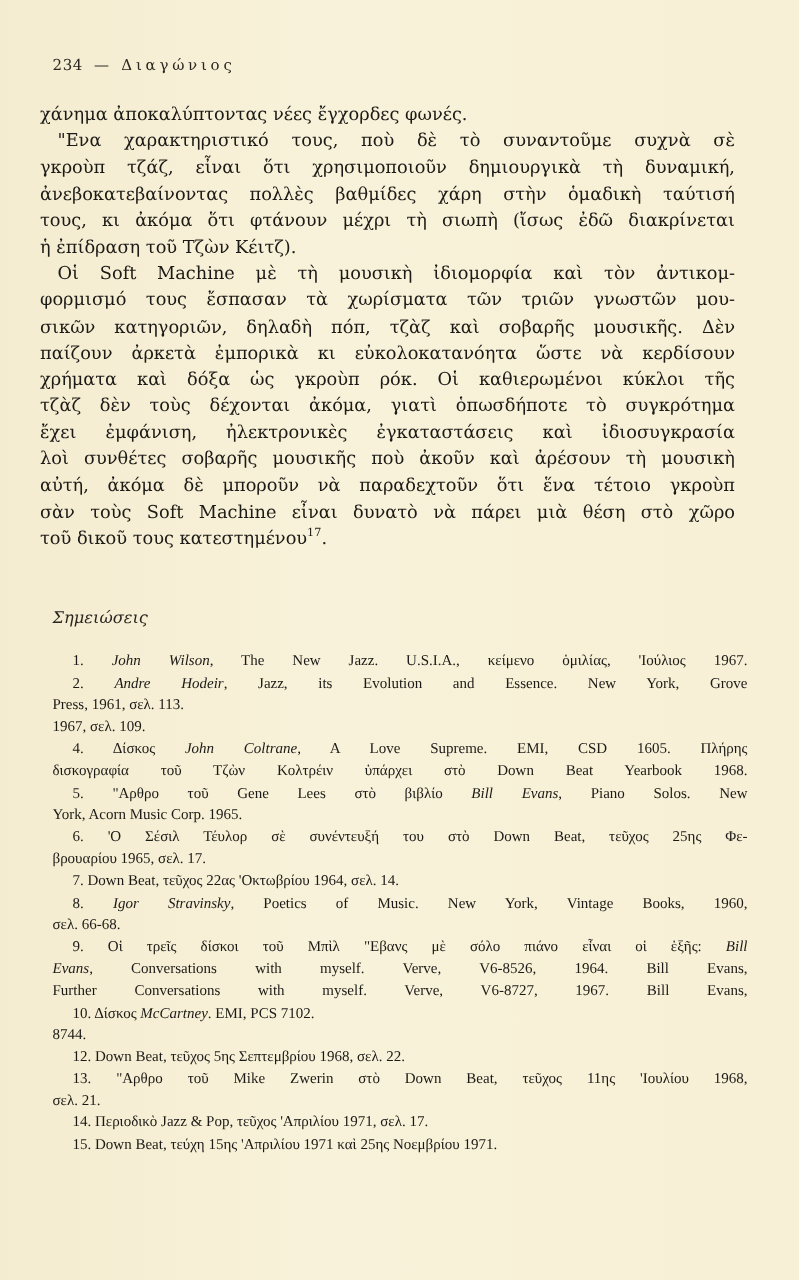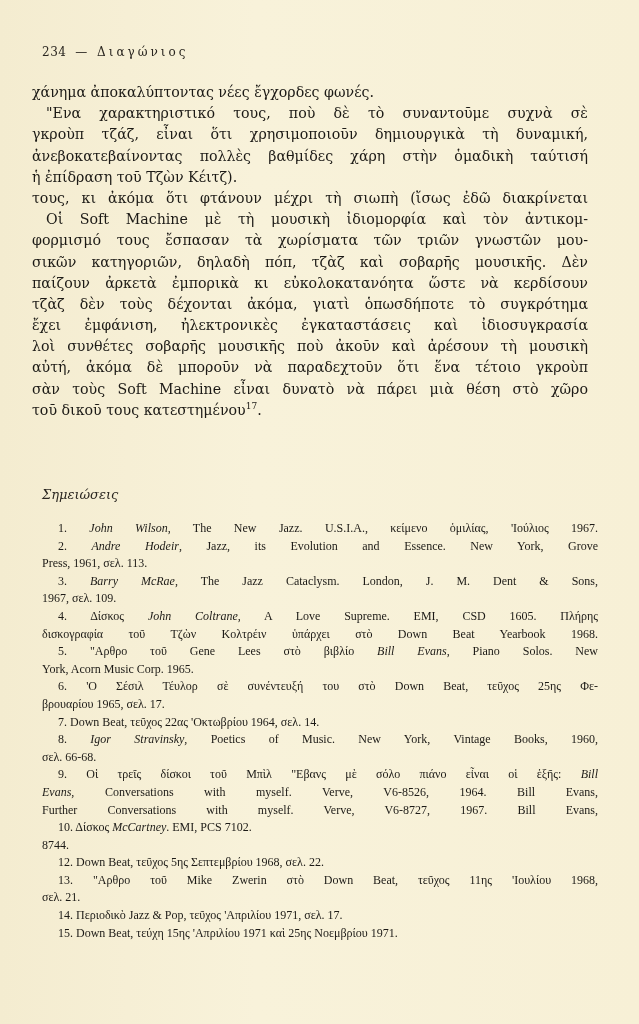--- a/index.html
+++ b/index.html
@@ -91,41 +91,41 @@
     <span class="folio">234</span>
     <span class="sep">—</span>
     <span class="author">Διαγώνιος</span>
   </div>
 
   <div class="body-text" id="body-text">
       <div class="line last"><span>χάνημα ἀποκαλύπτοντας νέες ἔγχορδες φωνές.</span></div>
       <div class="line indent"><span>"Ενα χαρακτηριστικό τους, ποὺ δὲ τὸ συναντοῦμε συχνὰ σὲ</span></div>
       <div class="line"><span>γκροὺπ τζάζ, εἶναι ὅτι χρησιμοποιοῦν δημιουργικὰ τὴ δυναμική,</span></div>
       <div class="line"><span>ἀνεβοκατεβαίνοντας πολλὲς βαθμίδες χάρη στὴν ὁμαδικὴ ταύτισή</span></div>
+      <div class="line"><span>τους, κι ἀκόμα ὅτι φτάνουν μέχρι τὴ σιωπὴ (ἴσως ἐδῶ διακρίνεται</span></div>
       <div class="line last"><span>ἡ ἐπίδραση τοῦ Τζὼν Κέιτζ).</span></div>
-      <div class="line"><span>τους, κι ἀκόμα ὅτι φτάνουν μέχρι τὴ σιωπὴ (ἴσως ἐδῶ διακρίνεται</span></div>
       <div class="line indent"><span>Οἱ Soft Machine μὲ τὴ μουσικὴ ἰδιομορφία καὶ τὸν ἀντικομ-</span></div>
       <div class="line"><span>φορμισμό τους ἔσπασαν τὰ χωρίσματα τῶν τριῶν γνωστῶν μου-</span></div>
       <div class="line"><span>σικῶν κατηγοριῶν, δηλαδὴ πόπ, τζὰζ καὶ σοβαρῆς μουσικῆς. Δὲν</span></div>
       <div class="line"><span>παίζουν ἀρκετὰ ἐμπορικὰ κι εὐκολοκατανόητα ὥστε νὰ κερδίσουν</span></div>
+      <div class="line"><span>χρήματα καὶ δόξα ὡς γκροὺπ ρόκ. Οἱ καθιερωμένοι κύκλοι τῆς</span></div>
       <div class="line"><span>τζὰζ δὲν τοὺς δέχονται ἀκόμα, γιατὶ ὁπωσδήποτε τὸ συγκρότημα</span></div>
       <div class="line"><span>ἔχει ἐμφάνιση, ἠλεκτρονικὲς ἐγκαταστάσεις καὶ ἰδιοσυγκρασία</span></div>
       <div class="line"><span>λοὶ συνθέτες σοβαρῆς μουσικῆς ποὺ ἀκοῦν καὶ ἀρέσουν τὴ μουσικὴ</span></div>
       <div class="line"><span>αὐτή, ἀκόμα δὲ μποροῦν νὰ παραδεχτοῦν ὅτι ἕνα τέτοιο γκροὺπ</span></div>
       <div class="line"><span>σὰν τοὺς Soft Machine εἶναι δυνατὸ νὰ πάρει μιὰ θέση στὸ χῶρο</span></div>
       <div class="line last"><span>τοῦ δικοῦ τους κατεστημένου</span><sup>17</sup><span>.</span></div>
     </div>
 
   <div class="notes-heading">Σημειώσεις</div>
 
   <div class="notes" id="notes">
       <div class="nline indent"><span>1.</span> <i>John Wilson</i><span>, The New Jazz. U.S.I.A., κείμενο ὁμιλίας, 'Ιούλιος 1967.</span></div>
       <div class="nline indent"><span>2.</span> <i>Andre Hodeir</i><span>, Jazz, its Evolution and Essence. New York, Grove</span></div>
       <div class="nline last"><span>Press, 1961, σελ. 113.</span></div>
-      <div class="nline indent"><span>3.</span> <i>Barry McRae</i><span>, The Jazz Cataclysm. London, J. M. Dent &amp; Sons,</span></div>
       <div class="nline last"><span>1967, σελ. 109.</span></div>
       <div class="nline indent"><span>4.</span> <span>Δίσκος </span><i>John Coltrane</i><span>, A Love Supreme. EMI, CSD 1605. Πλήρης</span></div>
       <div class="nline"><span>δισκογραφία τοῦ Τζὼν Κολτρέιν ὑπάρχει στὸ Down Beat Yearbook 1968.</span></div>
       <div class="nline indent"><span>5.</span> <span>"Αρθρο τοῦ Gene Lees στὸ βιβλίο </span><i>Bill Evans</i><span>, Piano Solos. New</span></div>
       <div class="nline last"><span>York, Acorn Music Corp. 1965.</span></div>
       <div class="nline indent"><span>6.</span> <span>'Ο Σέσιλ Τέυλορ σὲ συνέντευξή του στὸ Down Beat, τεῦχος 25ης Φε-</span></div>
       <div class="nline last"><span>βρουαρίου 1965, σελ. 17.</span></div>
       <div class="nline indent last"><span>7.</span> <span>Down Beat, τεῦχος 22ας 'Οκτωβρίου 1964, σελ. 14.</span></div>
       <div class="nline indent"><span>8.</span> <i>Igor Stravinsky</i><span>, Poetics of Music. New York, Vintage Books, 1960,</span></div>
       <div class="nline last"><span>σελ. 66-68.</span></div>

